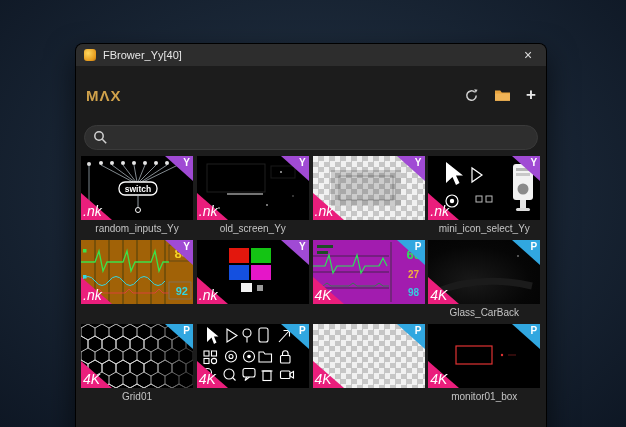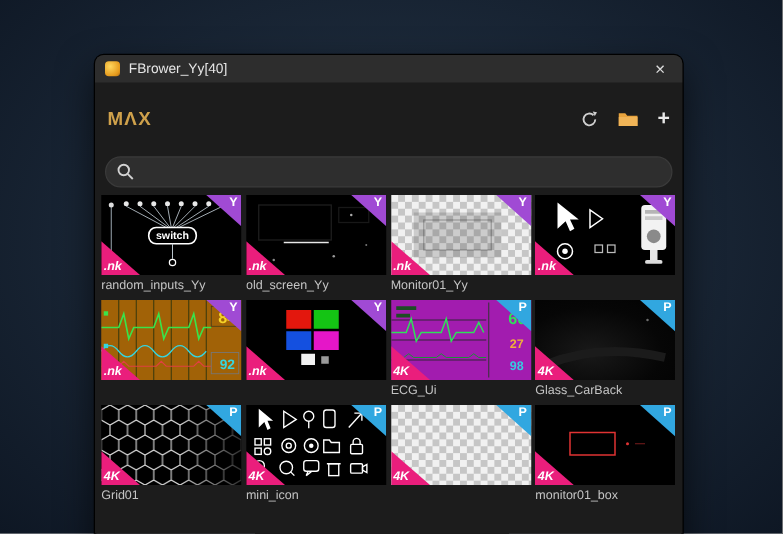--- a/index.html
+++ b/index.html
@@ -24,26 +24,26 @@
   .plus{color:#e8e8e8;font-size:17px;font-weight:bold;line-height:16px;}
   
   .searchbar{margin:1px 8px 6px;height:25px;background:#2e2e2e;border:1px solid #3a3a3a;
     border-radius:13px;display:flex;align-items:center;padding:0 8px;box-sizing:border-box;}
   .searchbar input{flex:1;background:transparent;border:none;outline:none;color:#ddd;
     font-size:12px;font-family:"Liberation Sans",sans-serif;margin-left:6px;}
   
   .grid{padding:0 5px;display:grid;grid-template-columns:repeat(4,1fr);gap:3px;}
   .tile{width:112px;}
   .thumb{position:relative;width:112px;height:64px;background:#000;overflow:hidden;}
-  .tlabel{height:17px;line-height:17px;text-align:left;font-size:10px;color:#c4c4c4;
+  .tlabel{height:17px;line-height:17px;text-align:center;font-size:10px;color:#c4c4c4;
     white-space:nowrap;overflow:hidden;}
   
   .tri-bl{position:absolute;left:0;bottom:0;width:0;height:0;
     border-bottom:27px solid #ea1e7c;border-right:31px solid transparent;}
-  .tri-bl-txt{position:absolute;left:2px;bottom:1px;font-size:10px;font-weight:bold;
+  .tri-bl-txt{position:absolute;left:2px;bottom:1px;font-size:14px;font-weight:normal;
     font-style:italic;color:#fff;}
   .tri-tr{position:absolute;right:0;top:0;width:0;height:0;
     border-top:25px solid #a04ad4;border-left:28px solid transparent;}
   .tri-tr.p{border-top-color:#31a7e0;}
   .tri-tr-txt{position:absolute;right:3px;top:0;font-size:10px;font-weight:bold;color:#fff;
     line-height:13px;}
   
   .checker{background:repeating-conic-gradient(#c6c6c6 0% 25%, #f1f1f1 25% 50%) 0 0/11px 11px;}
   .glass{background:radial-gradient(ellipse at 40% 65%, #191919 0%, #060606 60%, #020202 100%);}
   .ecg1{background:#a16207;}
@@ -153,21 +153,20 @@
         <div class="thumb checker">
           <svg viewBox="0 0 112 64" preserveAspectRatio="none">
             <rect x="18" y="14" width="70" height="36" fill="rgba(40,40,40,0.18)"></rect>
             <rect x="26" y="20" width="54" height="24" fill="none" stroke="rgba(0,0,0,0.25)" stroke-width="1"></rect>
           </svg>
           <span class="tri-bl"></span>
           <span class="tri-bl-txt">.nk</span>
           <span class="tri-tr y"></span>
           <span class="tri-tr-txt">Y</span>
         </div>
-        <div class="tlabel">Monitor01_Yy</div>
       </div>
 
       <div class="tile">
         <div class="thumb">
           <svg viewBox="0 0 112 64" preserveAspectRatio="none">
             <polygon points="18,6 18,27 24.5,21 28,29 31.5,27 28,19.5 35,19.5" fill="#fff"></polygon>
             <polygon points="44,12 44,26 54,19" fill="none" stroke="#fff" stroke-width="1.2"></polygon>
             <circle cx="24" cy="45" r="6" fill="none" stroke="#fff" stroke-width="1.2"></circle>
             <circle cx="24" cy="45" r="2.2" fill="#fff"></circle>
             <rect x="48" y="40" width="6" height="6" fill="none" stroke="#bbb" stroke-width="1"></rect>
@@ -177,20 +176,21 @@
             <rect x="88" y="17" width="14" height="3" fill="#c8c8c8"></rect>
             <circle cx="95" cy="33" r="5.5" fill="#8a8a8a"></circle>
             <rect x="92" y="44" width="6" height="8" fill="#e6e6e6"></rect>
             <rect x="88" y="52" width="14" height="3" rx="1.5" fill="#dcdcdc"></rect>
           </svg>
           <span class="tri-bl"></span>
           <span class="tri-bl-txt">.nk</span>
           <span class="tri-tr y"></span>
           <span class="tri-tr-txt">Y</span>
         </div>
+        <div class="tlabel">mini_icon_select_Yy</div>
       </div>
 
       <div class="tile">
         <div class="thumb ecg1">
           <svg viewBox="0 0 112 64" preserveAspectRatio="none">
             <g stroke="#10290f" stroke-width="0.6">
               <line x1="14" y1="0" x2="14" y2="64"></line>
                 <line x1="28" y1="0" x2="28" y2="64"></line>
               <line x1="42" y1="0" x2="42" y2="64"></line>
                 <line x1="56" y1="0" x2="56" y2="64"></line>
@@ -247,21 +247,20 @@
             <line x1="78" y1="2" x2="78" y2="62" stroke="#333" stroke-width="0.8"></line>
             <text x="108" y="19" text-anchor="end" font-size="13" font-weight="bold" fill="#2fe05a">60</text>
             <text x="106" y="38" text-anchor="end" font-size="10" font-weight="bold" fill="#f0b03a">27</text>
             <text x="106" y="56" text-anchor="end" font-size="10" font-weight="bold" fill="#35cde0">98</text>
           </svg>
           <span class="tri-bl"></span>
           <span class="tri-bl-txt">4K</span>
           <span class="tri-tr p"></span>
           <span class="tri-tr-txt">P</span>
         </div>
-        <div class="tlabel">ECG_Ui</div>
       </div>
 
       <div class="tile">
         <div class="thumb glass">
           <svg viewBox="0 0 112 64" preserveAspectRatio="none">
             <path d="M8 52 Q 52 34 104 46" fill="none" stroke="#1b1b1b" stroke-width="7"></path>
             <circle cx="90" cy="16" r="1" fill="#6d6d6d"></circle>
           </svg>
           <span class="tri-bl"></span>
           <span class="tri-bl-txt">4K</span>
@@ -351,21 +350,20 @@
             <g>
               <rect x="83.5" y="47" width="9.5" height="7.5" rx="1"></rect>
               <polygon points="93,49.5 96.5,47.5 96.5,54 93,52"></polygon>
             </g>
           </svg>
           <span class="tri-bl"></span>
           <span class="tri-bl-txt">4K</span>
           <span class="tri-tr p"></span>
           <span class="tri-tr-txt">P</span>
         </div>
-        <div class="tlabel">mini_icon</div>
       </div>
 
       <div class="tile">
         <div class="thumb checker">
           <span class="tri-bl"></span>
           <span class="tri-bl-txt">4K</span>
           <span class="tri-tr p"></span>
           <span class="tri-tr-txt">P</span>
         </div>
       </div>

